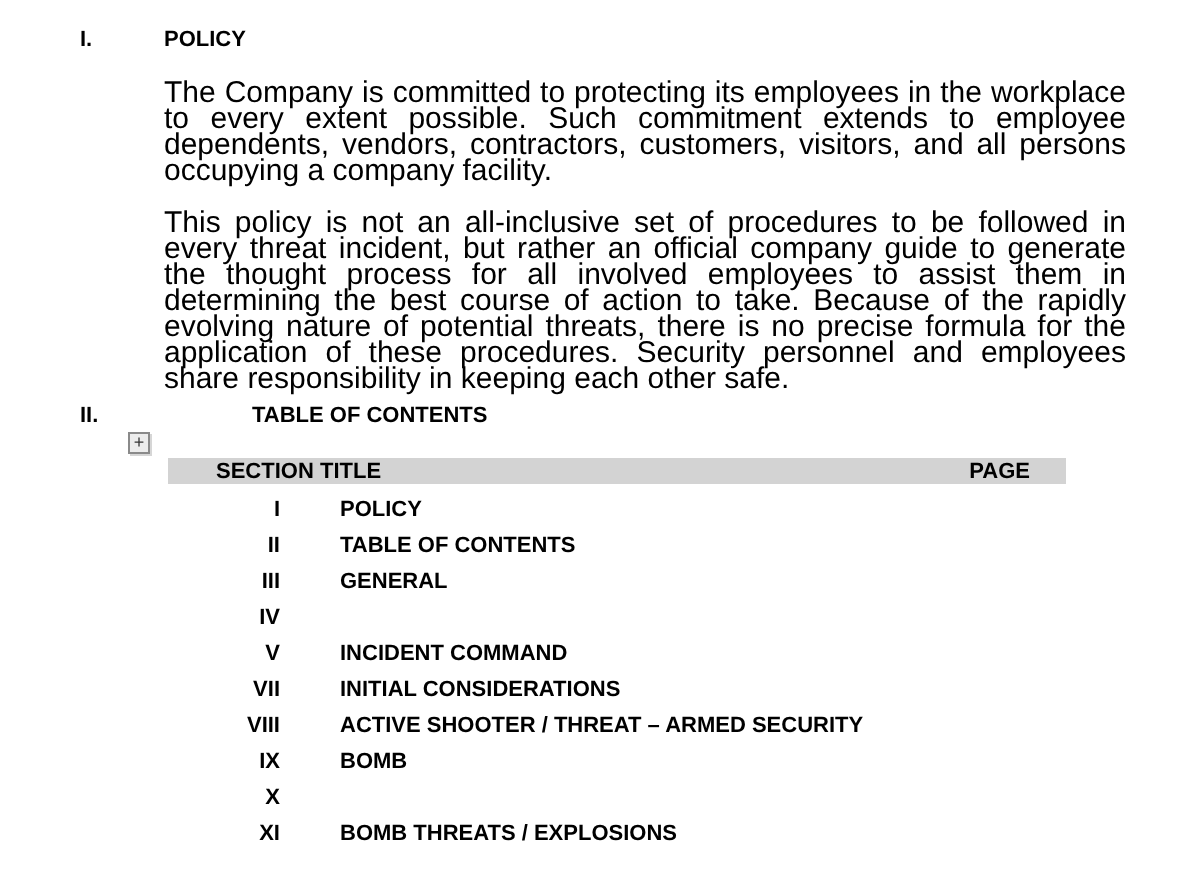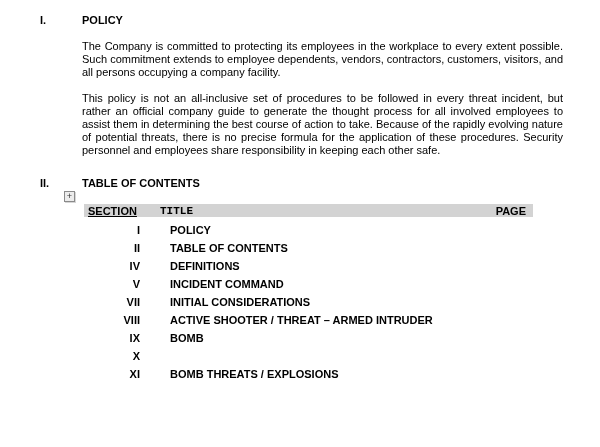--- a/index.html
+++ b/index.html
@@ -14,26 +14,26 @@
 
   .heading {
     display: flex;
     margin-left: 40px;
     font-size: 11px;
     font-weight: bold;
     line-height: 13px;
   }
   .heading .num { width: 42px; }
   .h1 { margin-top: 14px; }
-  .h2 { margin-top: 20px; }
+  .h2 { margin-top: 6px; gap: 44px; }
 
   .para {
     margin: 13px 0 0 82px;
     width: 481px;
-    font-size: 11px;
+    font-size: 15px;
     line-height: 13px;
     text-align: justify;
   }
   .para-caret { margin-top: 10px; }
 
   .caret {
     display: inline-block;
     width: 1px;
     height: 12px;
     background: #000;
@@ -52,23 +52,23 @@
     cursor: move;
   }
 
   .toc-header {
     margin: 2px 0 0 84px;
     width: 449px; height: 13px;
     background: #d3d3d3;
     display: flex; align-items: center;
     font-size: 11px; font-weight: bold;
   }
-  .th-section { width: 76px; padding-left: 4px; text-decoration: underline; }
-  .th-title { flex: 1; font-family: Liberation Mono, monospace; }
-  .th-page { padding-right: 7px; }
+  .th-section { width: 76px; padding-left: 24px; }
+  .th-title { flex: 1; }
+  .th-page { padding-right: 18px; }
 
   .toc-rows { margin: 4px 0 0 84px; width: 449px; }
   .toc-row {
     height: 18px;
     display: flex; align-items: center;
     font-size: 11px; font-weight: bold;
   }
   .tr-num { width: 56px; text-align: right; }
   .tr-title { flex: 1; margin-left: 30px; }
   .tr-page { padding-right: 6px; text-align: right; }
@@ -110,43 +110,47 @@
         <span class="tr-title">POLICY</span>
         <span class="tr-page"></span>
       </div>
 
       <div class="toc-row">
         <span class="tr-num">II</span>
         <span class="tr-title">TABLE OF CONTENTS</span>
         <span class="tr-page"></span>
       </div>
 
+      <div class="toc-row">
+        <span class="tr-num">III</span>
+        <span class="tr-title">GENERAL</span>
+        <span class="tr-page"></span>
+      </div>
 
       <div class="toc-row">
         <span class="tr-num">IV</span>
-        <span class="tr-title">DEFINITIONS</span>
         <span class="tr-page"></span>
       </div>
 
       <div class="toc-row">
         <span class="tr-num">V</span>
         <span class="tr-title">INCIDENT COMMAND</span>
         <span class="tr-page"></span>
       </div>
 
 
       <div class="toc-row">
         <span class="tr-num">VII</span>
         <span class="tr-title">INITIAL CONSIDERATIONS</span>
         <span class="tr-page"></span>
       </div>
 
       <div class="toc-row">
         <span class="tr-num">VIII</span>
-        <span class="tr-title">ACTIVE SHOOTER / THREAT – ARMED INTRUDER</span>
+        <span class="tr-title">ACTIVE SHOOTER / THREAT – ARMED SECURITY</span>
         <span class="tr-page"></span>
       </div>
 
       <div class="toc-row">
         <span class="tr-num">IX</span>
         <span class="tr-title">BOMB</span>
         <span class="tr-page"></span>
       </div>
 
       <div class="toc-row">

